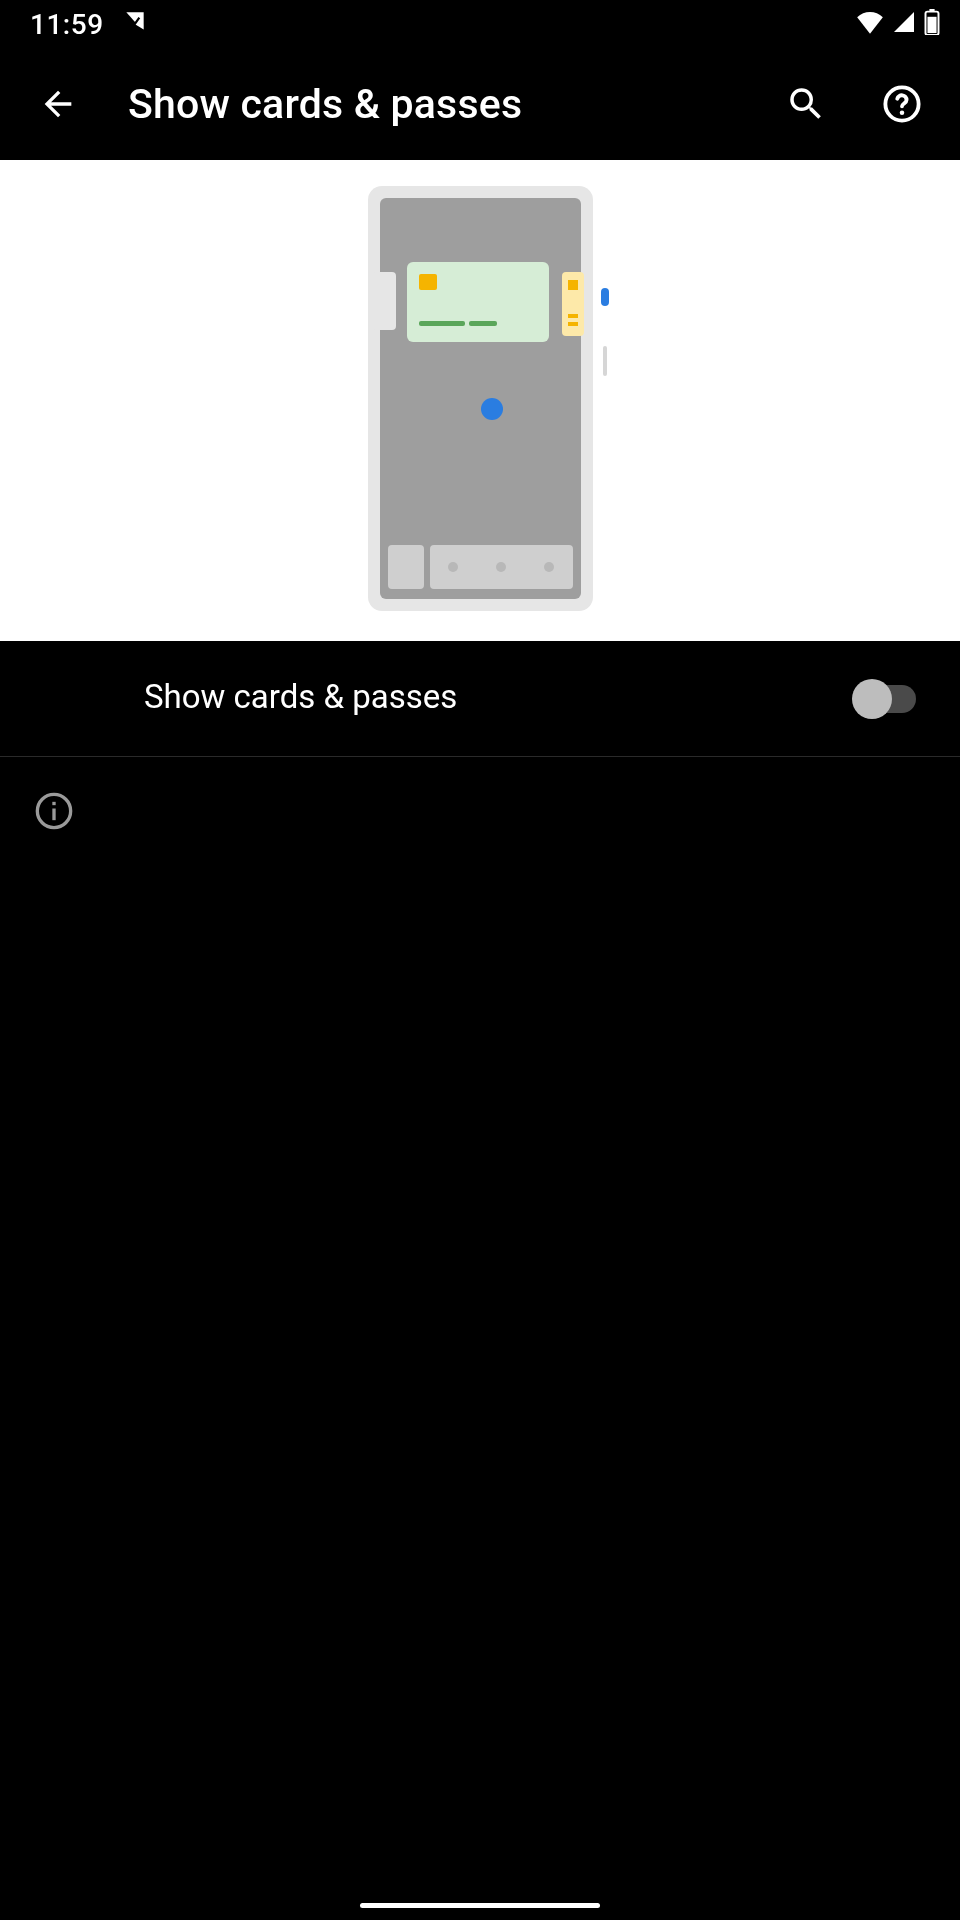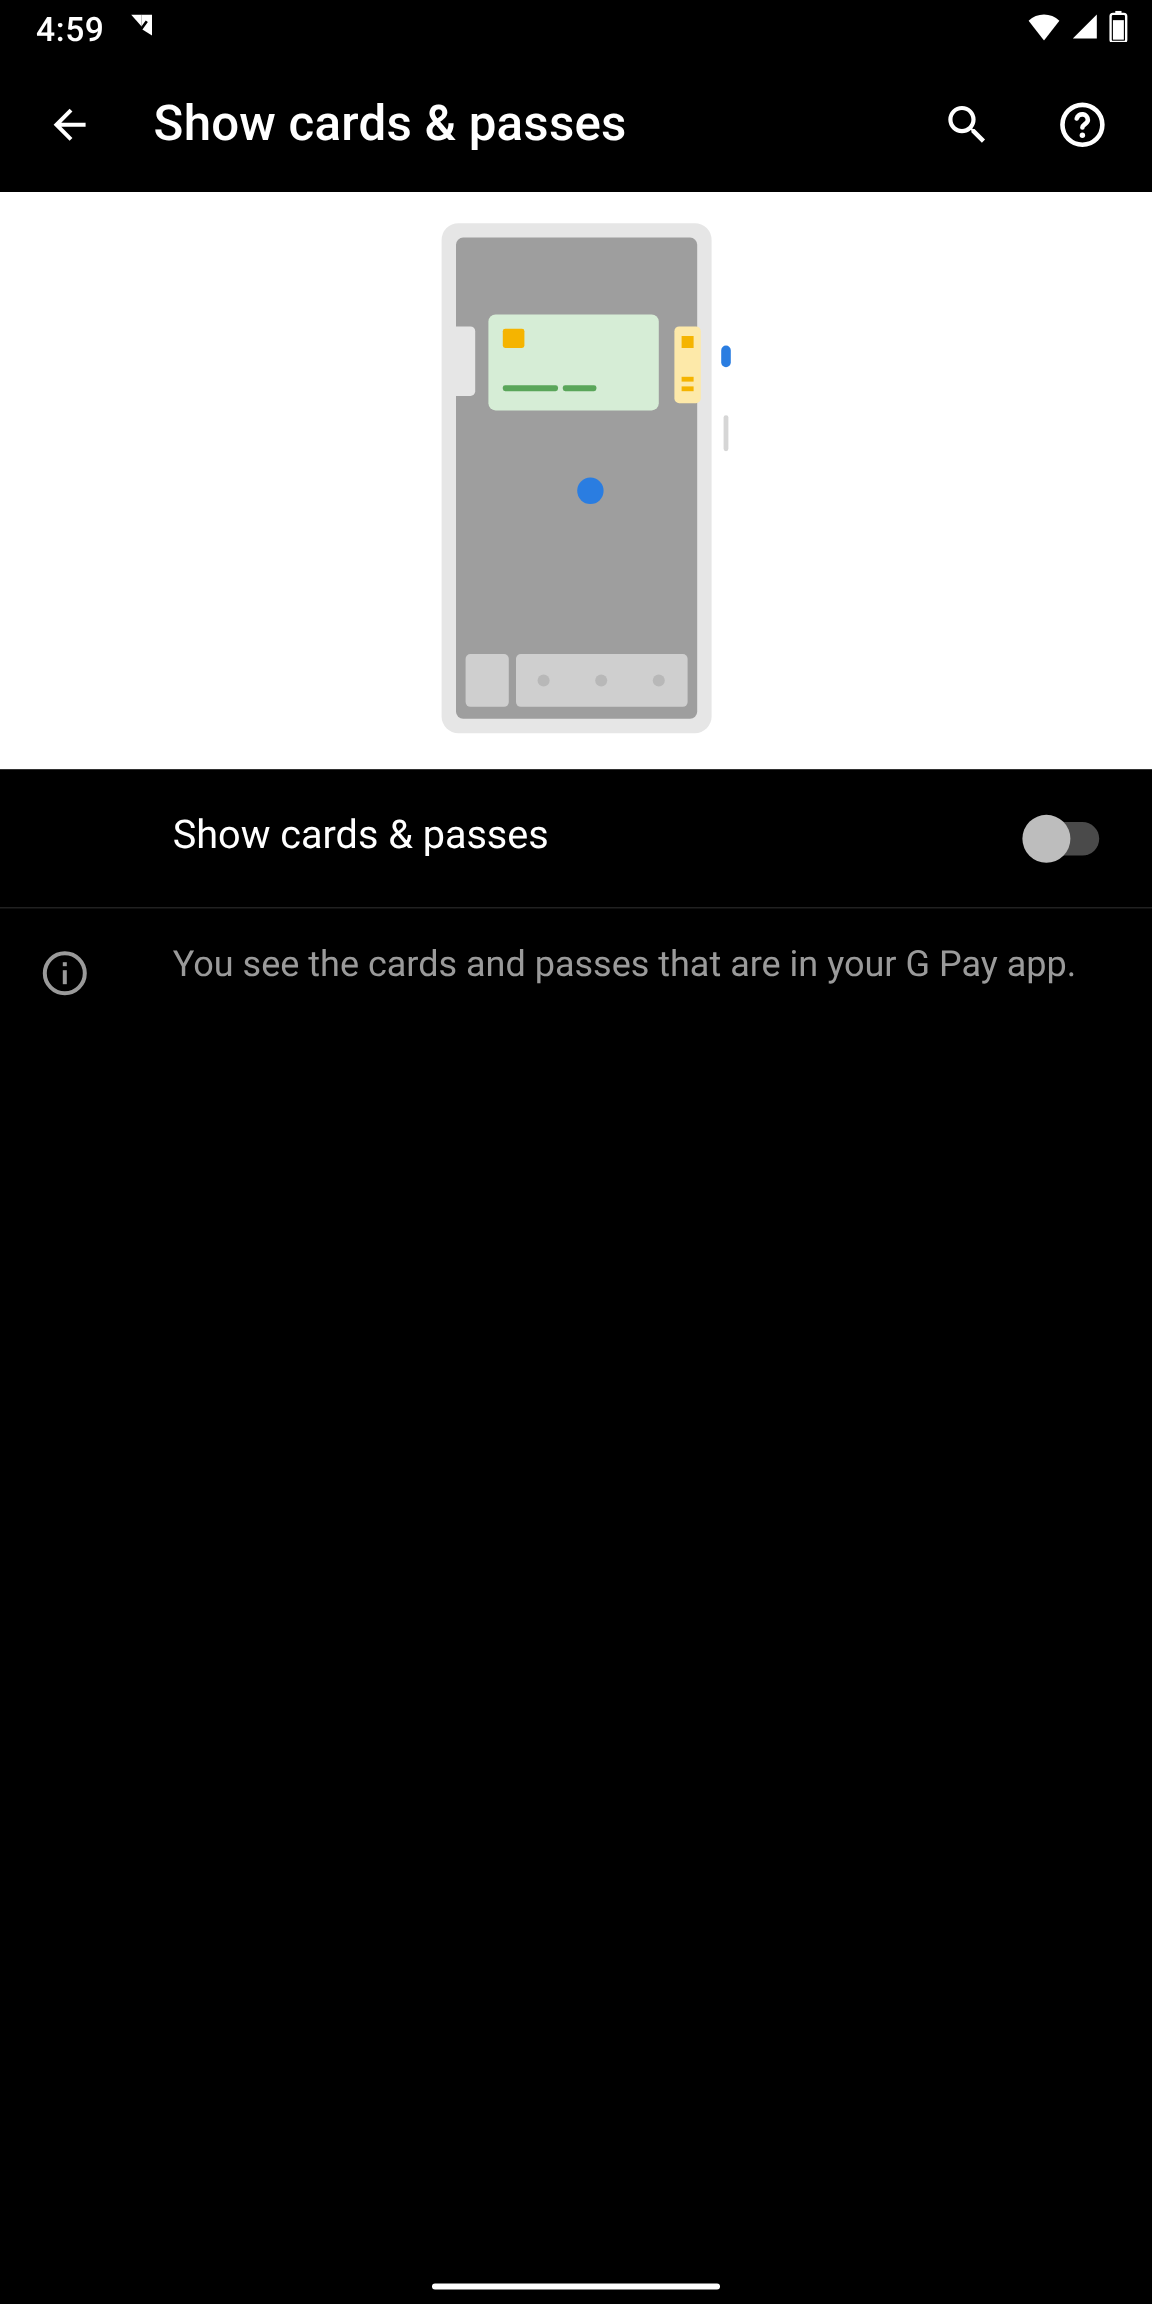--- a/index.html
+++ b/index.html
@@ -194,21 +194,21 @@
     height: 5px;
     background: #fff;
     border-radius: 3px;
   }
 </style>
 </head>
 <body>
 
 <div class="status-bar">
   <div class="status-left">
-    <span class="time">4:59</span>
+    <span class="time">11:59</span>
     <span>
       <svg width="26" height="26" viewBox="0 0 24 24" fill="none">
         <path d="M4 3 L12 3 L12 12 Z" fill="#fff"></path>
         <path d="M12 3 L20 3 L20 19 L12 14 Z" fill="#fff"></path>
         <path d="M8 12 L11 15 L16 8" stroke="#000" stroke-width="2" fill="none"></path>
       </svg>
     </span>
   </div>
   <div class="status-right">
     <span>
@@ -291,16 +291,15 @@
 </div>
 
 <div class="info-row">
   <div class="info-icon-wrap">
     <svg width="40" height="40" viewBox="0 0 24 24">
       <circle cx="12" cy="12" r="10" stroke="#9a9a9a" stroke-width="2" fill="none"></circle>
       <rect x="11" y="10.5" width="2" height="7" fill="#9a9a9a"></rect>
       <rect x="11" y="6.5" width="2" height="2" fill="#9a9a9a"></rect>
     </svg>
   </div>
-  <div class="info-text">You see the cards and passes that are in your G Pay app.</div>
 </div>
 
 <div class="home-indicator"></div>
 
 </body></html>

